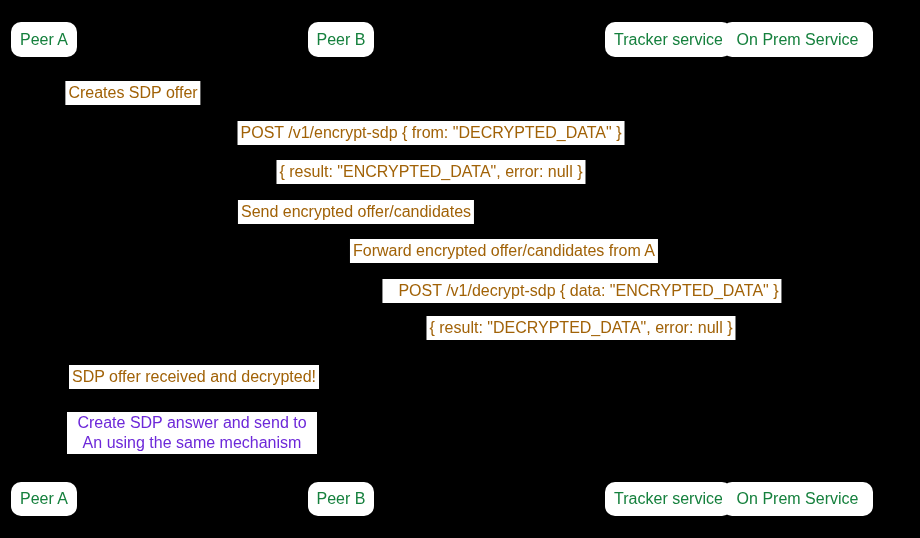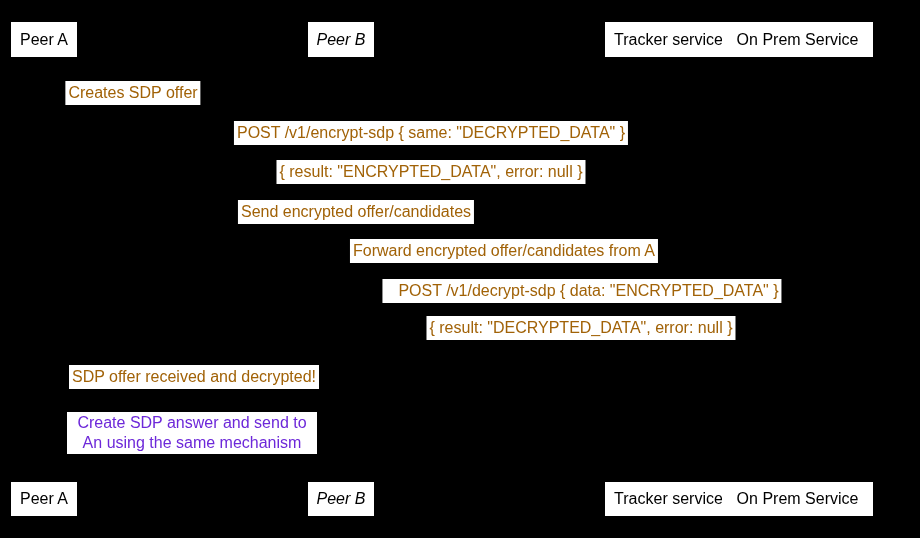--- a/index.html
+++ b/index.html
@@ -10,31 +10,32 @@
     width: 920px;
     height: 538px;
     background: #000000;
     position: relative;
     overflow: hidden;
     font-family: "Liberation Sans", sans-serif;
   }
   .participant {
     position: absolute;
     background: #ffffff;
-    color: #000000;
+    color: #15803d;
     display: flex;
     align-items: center;
     justify-content: center;
     font-size: 16px;
     box-sizing: border-box;
+    border-radius: 10px;
   }
   .p-top    { top: 22px;  height: 35px; }
   .p-bottom { top: 482px; height: 34px; }
   .p-peer-a  { left: 11px;  width: 66px; }
-  .p-peer-b  { left: 308px; width: 66px; font-style: italic; }
+  .p-peer-b  { left: 308px; width: 66px; }
   .p-tracker { left: 605px; width: 127px; }
   .p-onprem  { left: 722px; width: 151px; }
 
   .lifeline {
     position: absolute;
     top: 57px;
     height: 425px;
     width: 1px;
     background: #000000; 
   }
@@ -98,21 +99,21 @@
 <div class="msg-line" style="left:44px;  top:108px; width:177px;"></div>
 <div class="msg-line" style="left:44px;  top:148px; width:777px;"></div>
 <div class="msg-line" style="left:44px;  top:187px; width:777px;"></div>
 <div class="msg-line" style="left:44px;  top:227px; width:624px;"></div>
 <div class="msg-line" style="left:340px; top:266px; width:328px;"></div>
 <div class="msg-line" style="left:340px; top:306px; width:481px;"></div>
 <div class="msg-line" style="left:340px; top:343px; width:481px;"></div>
 <div class="msg-line" style="left:44px;  top:390px; width:296px;"></div>
 
 <div class="msg m1">Creates SDP offer</div>
-<div class="msg m2">POST /v1/encrypt-sdp { same: "DECRYPTED_DATA" }</div>
+<div class="msg m2">POST /v1/encrypt-sdp { from: "DECRYPTED_DATA" }</div>
 <div class="msg m3">{ result: "ENCRYPTED_DATA", error: null }</div>
 <div class="msg m4">Send encrypted offer/candidates</div>
 <div class="msg m5">Forward encrypted offer/candidates from A</div>
 <div class="msg m6">POST /v1/decrypt-sdp { data: "ENCRYPTED_DATA" }</div>
 <div class="msg m7">{ result: "DECRYPTED_DATA", error: null }</div>
 <div class="msg m8">SDP offer received and decrypted!</div>
 
 <div class="note">Create SDP answer and send to An using the same mechanism</div>
 
 <div class="participant p-bottom p-peer-a">Peer A</div>

